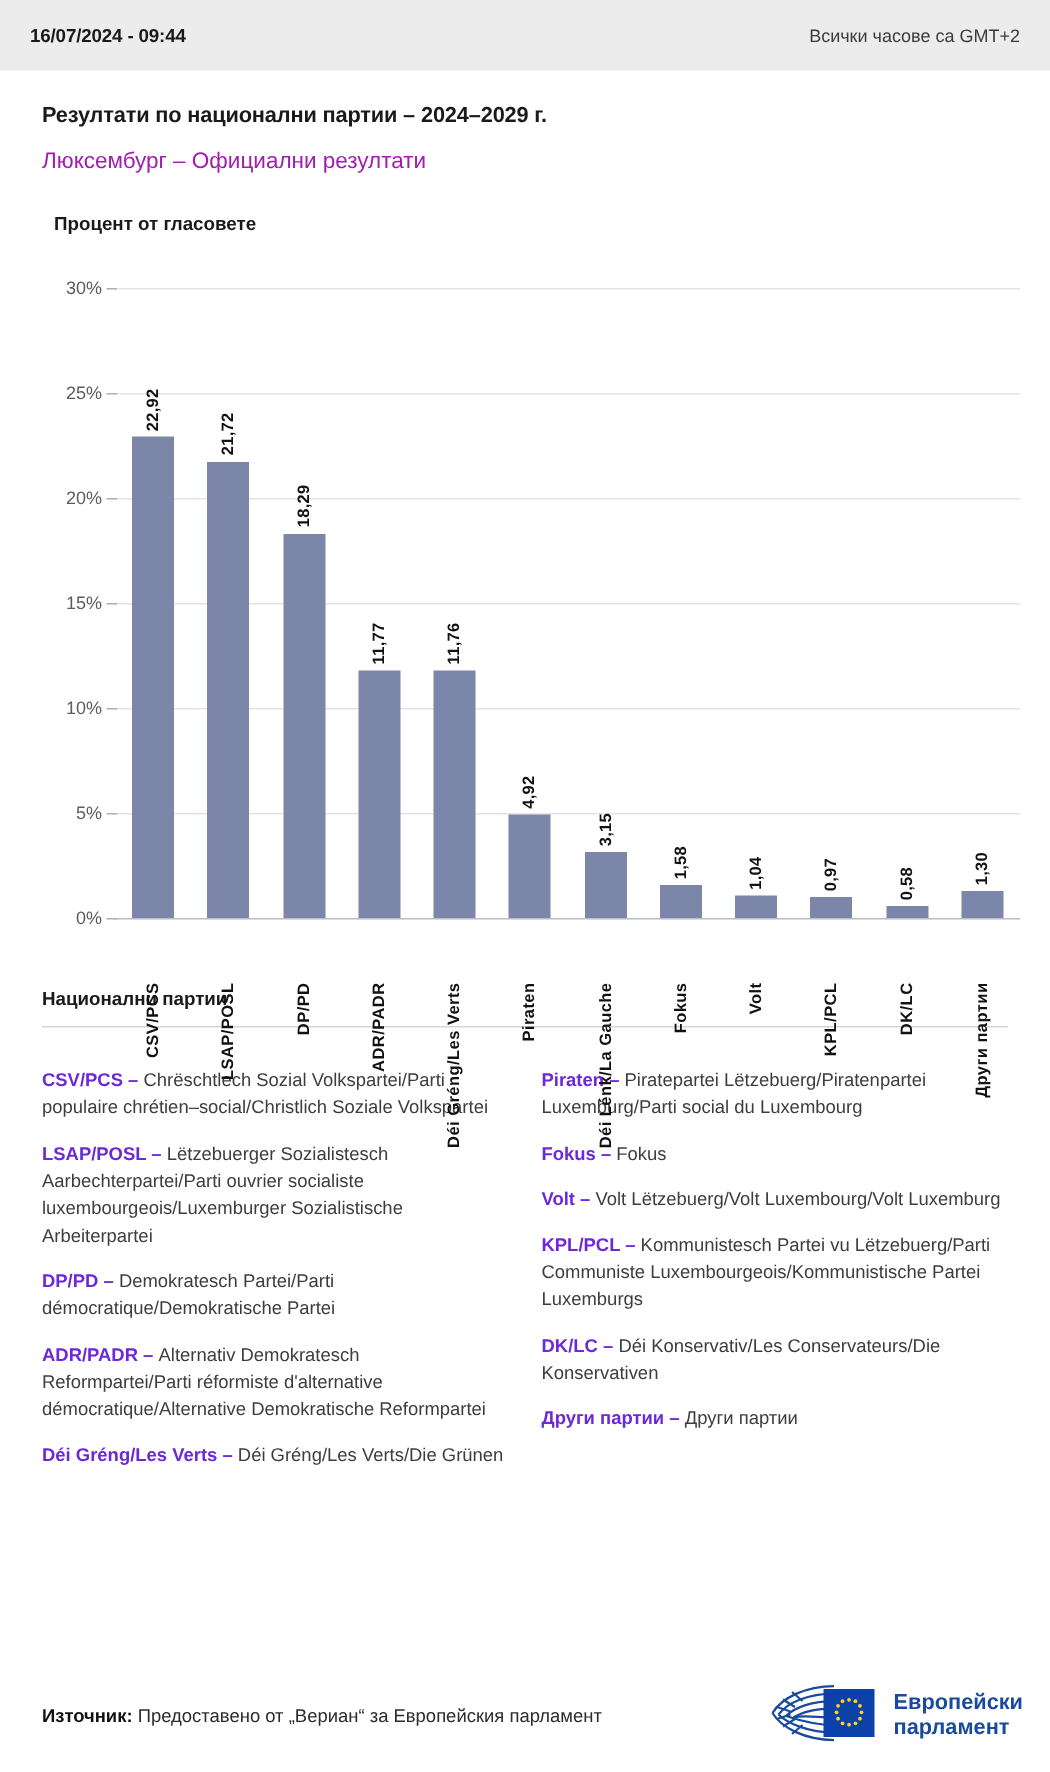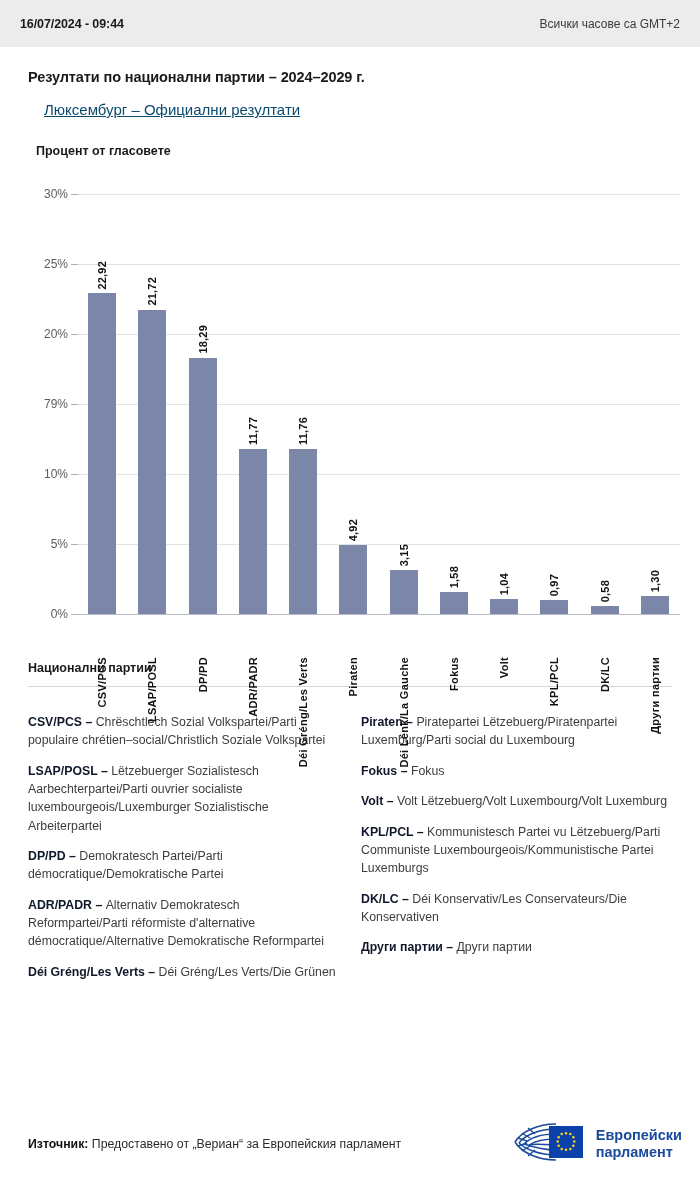--- a/index.html
+++ b/index.html
@@ -45,23 +45,22 @@
   .page-title {
     font-size: 14.5px;
     font-weight: bold;
     color: #1a1a1a;
     margin: 0 0 14px 0;
     letter-spacing: -0.1px;
   }
   .page-subtitle {
     font-size: 15px;
     font-weight: 400;
-    color: #0c4a6e;
-    margin: 16px;
-    text-decoration: underline;
+    color: #a21caf;
+    margin: 0;
   }
 
   
   .chart-block {
     margin: 26px 0 0 0;
     padding: 0 20px 0 28px;
     position: relative;
   }
   .chart-caption {
     font-size: 12.5px;
@@ -175,21 +174,21 @@
     flex: 1 1 0;
     min-width: 0;
   }
   .legend-item {
     font-size: 12.3px;
     line-height: 1.48;
     color: #3d3d3d;
     margin-bottom: 9px;
   }
   .legend-item b {
-    color: #0f172a;
+    color: #6d28d9;
     font-weight: bold;
   }
 
   
   .footer {
     position: absolute;
     left: 0;
     right: 0;
     bottom: 0;
     height: 74px;
@@ -241,21 +240,21 @@
         <div class="tickmark" style="top: 438px;"></div>
         <div class="ytick" style="top: 438px;">0%</div>
         <div class="grid-row" style="top: 368px;"></div>
         <div class="tickmark" style="top: 368px;"></div>
         <div class="ytick" style="top: 368px;">5%</div>
         <div class="grid-row" style="top: 298px;"></div>
         <div class="tickmark" style="top: 298px;"></div>
         <div class="ytick" style="top: 298px;">10%</div>
         <div class="grid-row" style="top: 228px;"></div>
         <div class="tickmark" style="top: 228px;"></div>
-        <div class="ytick" style="top: 228px;">79%</div>
+        <div class="ytick" style="top: 228px;">15%</div>
         <div class="grid-row" style="top: 158px;"></div>
         <div class="tickmark" style="top: 158px;"></div>
         <div class="ytick" style="top: 158px;">20%</div>
         <div class="grid-row" style="top: 88px;"></div>
         <div class="tickmark" style="top: 88px;"></div>
         <div class="ytick" style="top: 88px;">25%</div>
         <div class="grid-row" style="top: 18px;"></div>
         <div class="tickmark" style="top: 18px;"></div>
         <div class="ytick" style="top: 18px;">30%</div>
       </div>

